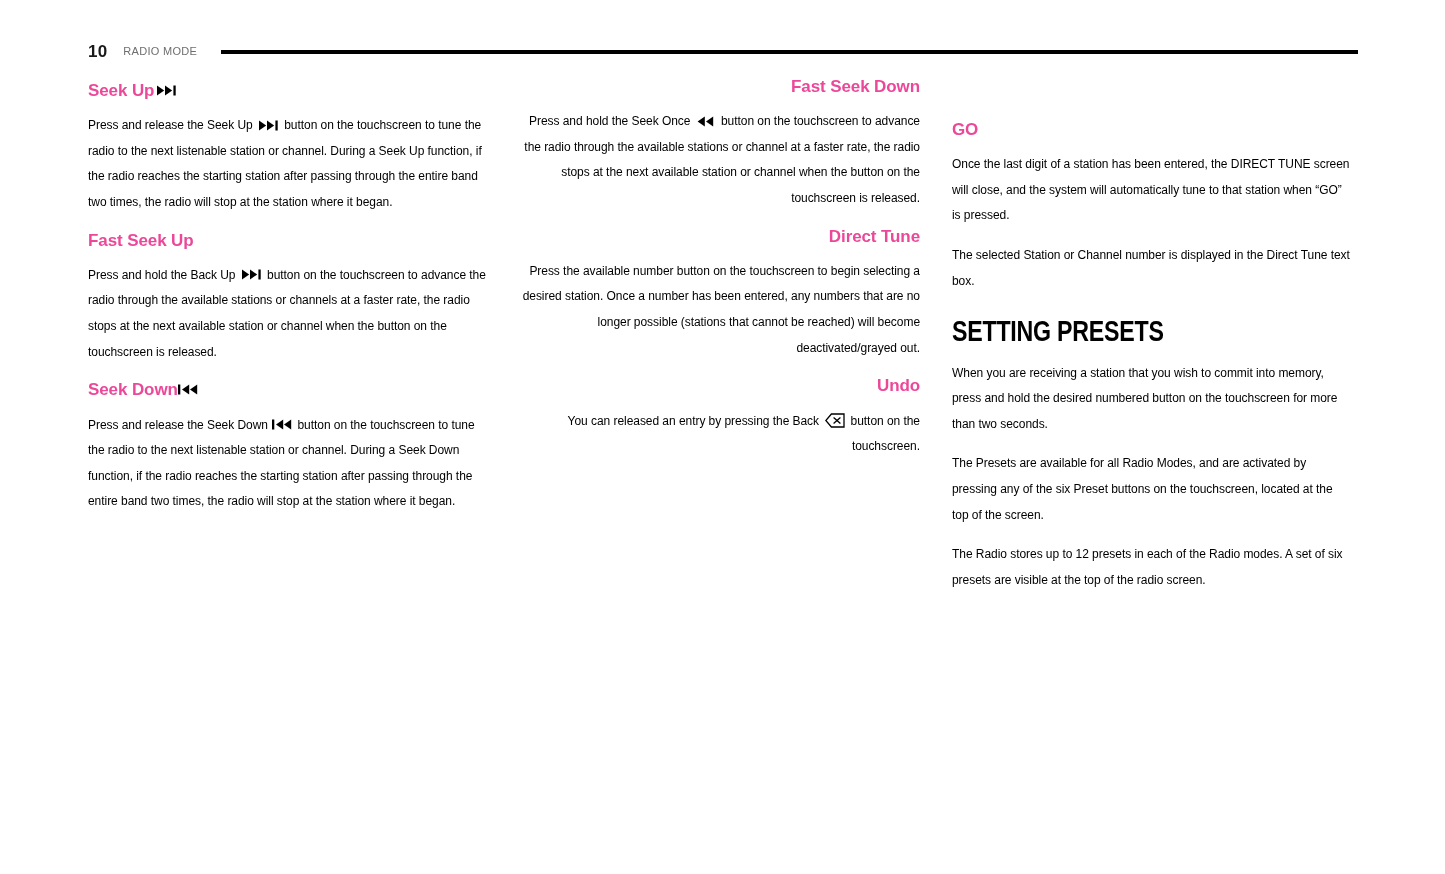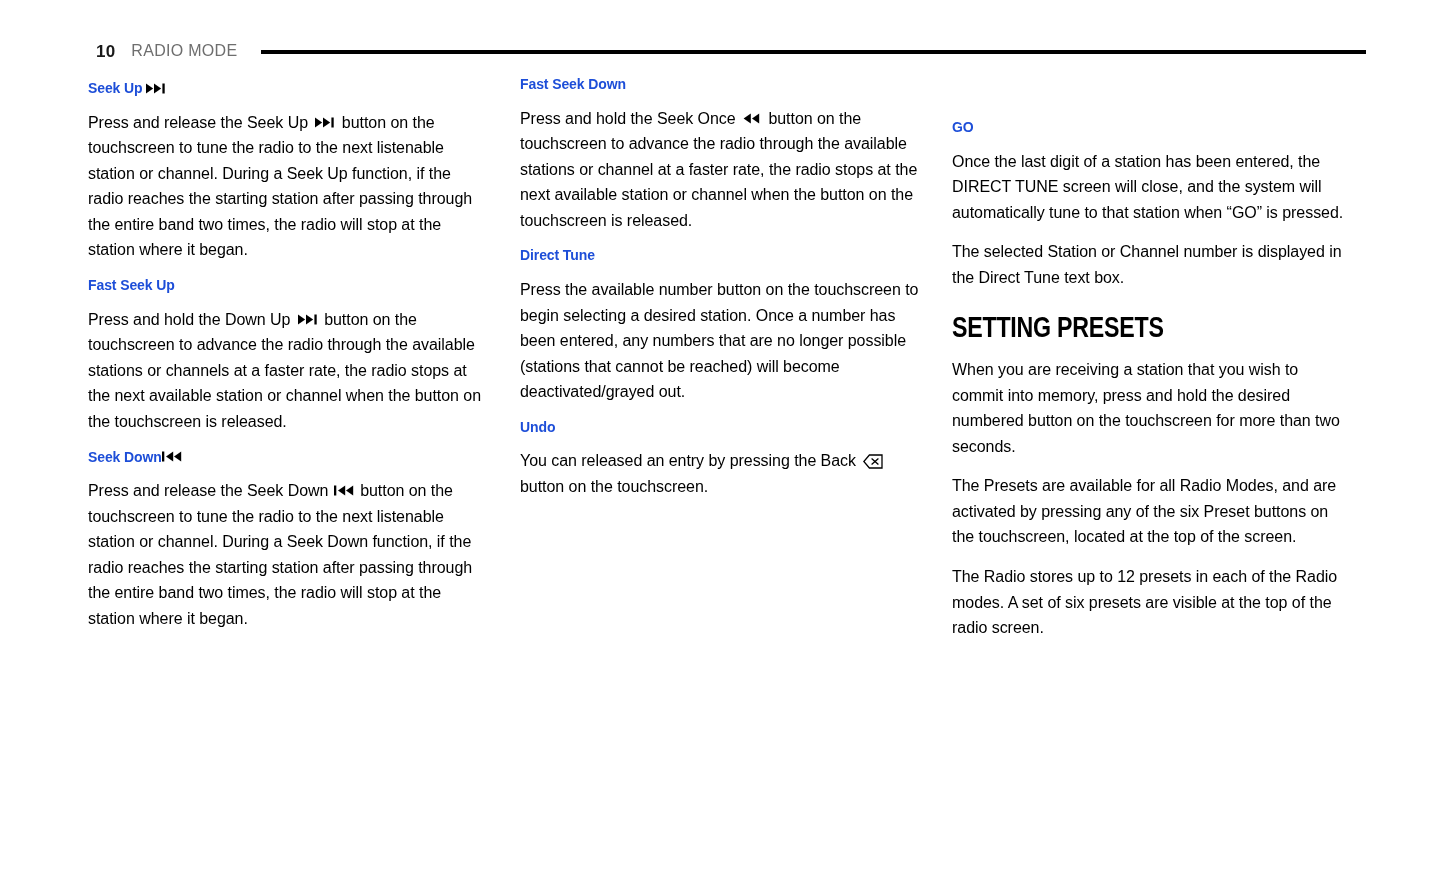--- a/index.html
+++ b/index.html
@@ -18,37 +18,37 @@
   .page {
     position: relative;
     width: 1445px;
     height: 874px;
     background: #ffffff;
   }
 
   
   .header {
     position: absolute;
-    left: 96px;
+    left: 88px;
     top: 38px;
     width: 1270px;
     height: 26px;
     display: flex;
     align-items: center;
   }
   .page-number {
     font-size: 17px;
     font-weight: bold;
     color: #1a1a1a;
     letter-spacing: 0.2px;
     line-height: 1;
     white-space: nowrap;
   }
   .header-title {
-    font-size: 16px;
+    font-size: 11px;
     font-weight: normal;
     color: #6e6e6e;
     letter-spacing: 0.3px;
     margin-left: 16px;
     line-height: 1;
     white-space: nowrap;
   }
   .header-rule {
     flex: 1 1 auto;
     height: 4px;
@@ -64,46 +64,46 @@
     top: 74px;
     width: 1272px;
     display: flex;
     gap: 32px;
   }
   .col {
     width: 400px;
     flex: 0 0 400px;
   }
   .col-1 { padding-top: 6px; }
-  .col-2 { padding-top: 2px; }
+  .col-2 { padding-top: 2px; text-align: right; }
   .col-3 { padding-top: 2px; margin-top: 43px; }
 
   
   h3.sub {
-    font-size: 14px;
+    font-size: 17px;
     font-weight: bold;
     margin: 0 0 12px 0;
     line-height: 1.25;
     letter-spacing: -0.1px;
-    color: #1d4ed8;
+    color: #ec4899;
   }
   h2.section {
     font-size: 29px;
     font-weight: bold;
     margin: 22px 0 14px 0;
     line-height: 1.05;
     letter-spacing: -0.3px;
     color: #000;
     transform: scaleX(0.80);
     transform-origin: left center;
     width: 125%;
     font-stretch: condensed;
   }
   p.body {
-    font-size: 16px;
+    font-size: 12px;
     line-height: 25.6px;
     margin: 0 0 14px 0;
     color: #000;
     letter-spacing: -0.05px;
   }
   .sub + p.body { margin-top: 0; }
   p.body:last-child { margin-bottom: 0; }
 
   
   p.body + h3.sub { }
@@ -139,21 +139,21 @@
               <polygon points="0,0.5 7.2,5.5 0,10.5" fill="#000"></polygon>
               <polygon points="8,0.5 15.2,5.5 8,10.5" fill="#000"></polygon>
               <rect x="16.4" y="0.5" width="2.3" height="10" fill="#000"></rect>
             </svg></span></h3>
         <p class="body"><span>Press and release the Seek Up </span><span class="icon icon-next"><svg viewBox="0 0 21 11" xmlns="http://www.w3.org/2000/svg">
               <polygon points="0,0.5 7.2,5.5 0,10.5" fill="#000"></polygon>
               <polygon points="8,0.5 15.2,5.5 8,10.5" fill="#000"></polygon>
               <rect x="16.4" y="0.5" width="2.3" height="10" fill="#000"></rect>
             </svg></span><span> button on the touchscreen to tune the radio to the next listenable station or channel. During a Seek Up function, if the radio reaches the starting station after passing through the entire band two times, the radio will stop at the station where it began.</span></p>
         <h3 class="sub"><span>Fast Seek Up</span></h3>
-        <p class="body"><span>Press and hold the Down Up </span><span class="icon icon-next"><svg viewBox="0 0 21 11" xmlns="http://www.w3.org/2000/svg">
+        <p class="body"><span>Press and hold the Back Up </span><span class="icon icon-next"><svg viewBox="0 0 21 11" xmlns="http://www.w3.org/2000/svg">
               <polygon points="0,0.5 7.2,5.5 0,10.5" fill="#000"></polygon>
               <polygon points="8,0.5 15.2,5.5 8,10.5" fill="#000"></polygon>
               <rect x="16.4" y="0.5" width="2.3" height="10" fill="#000"></rect>
             </svg></span><span> button on the touchscreen to advance the radio through the available stations or channels at a faster rate, the radio stops at the next available station or channel when the button on the touchscreen is released.</span></p>
         <h3 class="sub"><span>Seek Down</span><span class="icon icon-prev icon-tight"><svg viewBox="0 0 21 11" xmlns="http://www.w3.org/2000/svg">
               <rect x="0" y="0.5" width="2.3" height="10" fill="#000"></rect>
               <polygon points="11.2,0.5 4,5.5 11.2,10.5" fill="#000"></polygon>
               <polygon points="19.2,0.5 12,5.5 19.2,10.5" fill="#000"></polygon>
             </svg></span></h3>
         <p class="body"><span>Press and release the Seek Down </span><span class="icon icon-prev"><svg viewBox="0 0 21 11" xmlns="http://www.w3.org/2000/svg">

